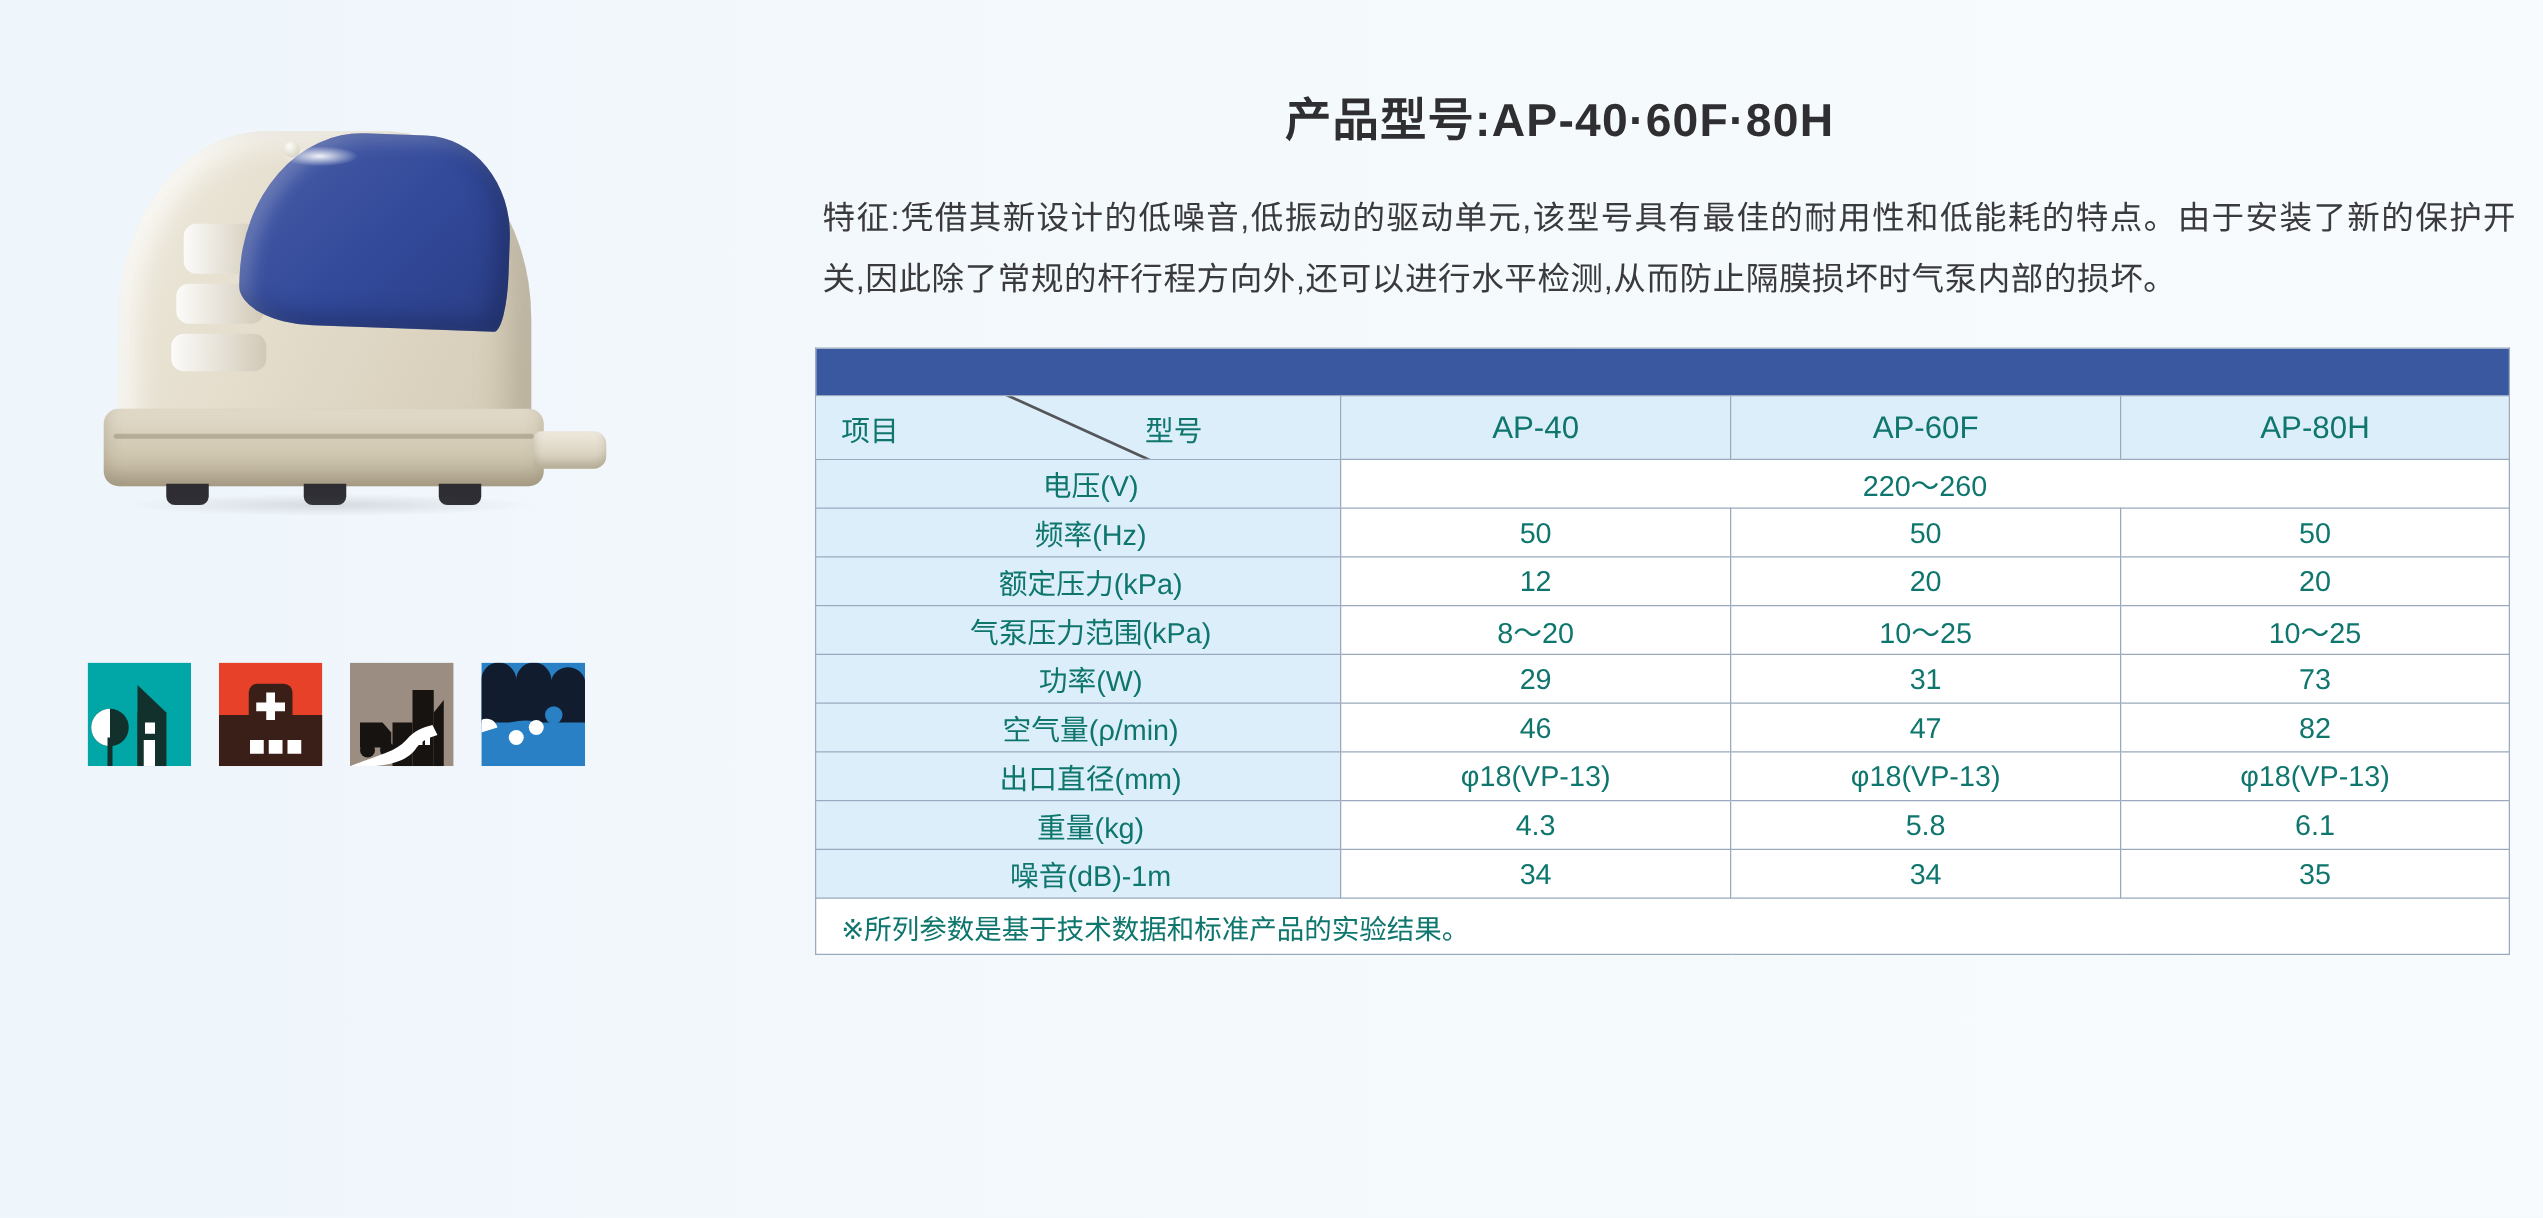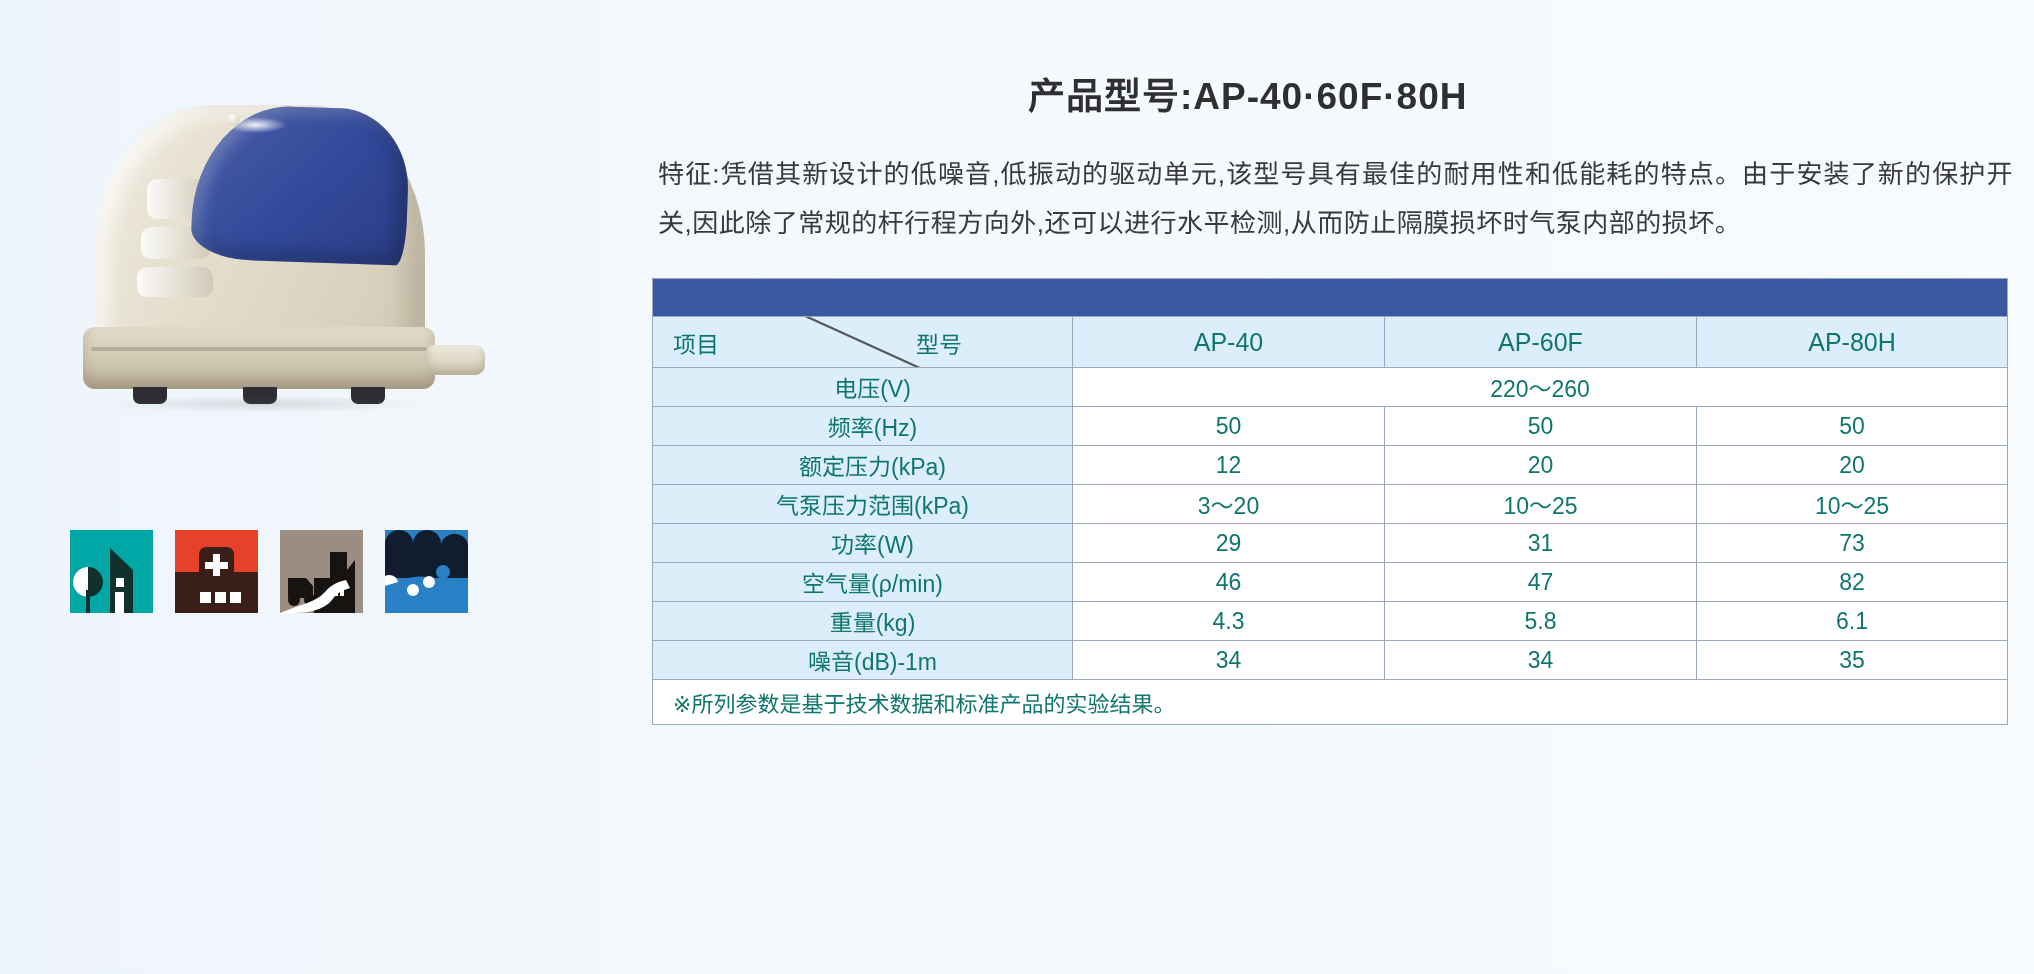--- a/index.html
+++ b/index.html
@@ -403,39 +403,45 @@
 
           <tr>
             <td class="row-label">额定压力(kPa)</td>
             <td class="value">12</td>
             <td class="value">20</td>
             <td class="value">20</td>
           </tr>
 
           <tr>
             <td class="row-label">气泵压力范围(kPa)</td>
-            <td class="value">3〜20</td>
+            <td class="value">8〜20</td>
             <td class="value">10〜25</td>
             <td class="value">10〜25</td>
           </tr>
 
           <tr>
             <td class="row-label">功率(W)</td>
             <td class="value">29</td>
             <td class="value">31</td>
             <td class="value">73</td>
           </tr>
 
           <tr>
             <td class="row-label">空气量(ρ/min)</td>
             <td class="value">46</td>
             <td class="value">47</td>
             <td class="value">82</td>
           </tr>
 
+          <tr>
+            <td class="row-label">出口直径(mm)</td>
+            <td class="value">φ18(VP-13)</td>
+            <td class="value">φ18(VP-13)</td>
+            <td class="value">φ18(VP-13)</td>
+          </tr>
 
           <tr>
             <td class="row-label">重量(kg)</td>
             <td class="value">4.3</td>
             <td class="value">5.8</td>
             <td class="value">6.1</td>
           </tr>
 
           <tr>
             <td class="row-label">噪音(dB)-1m</td>

